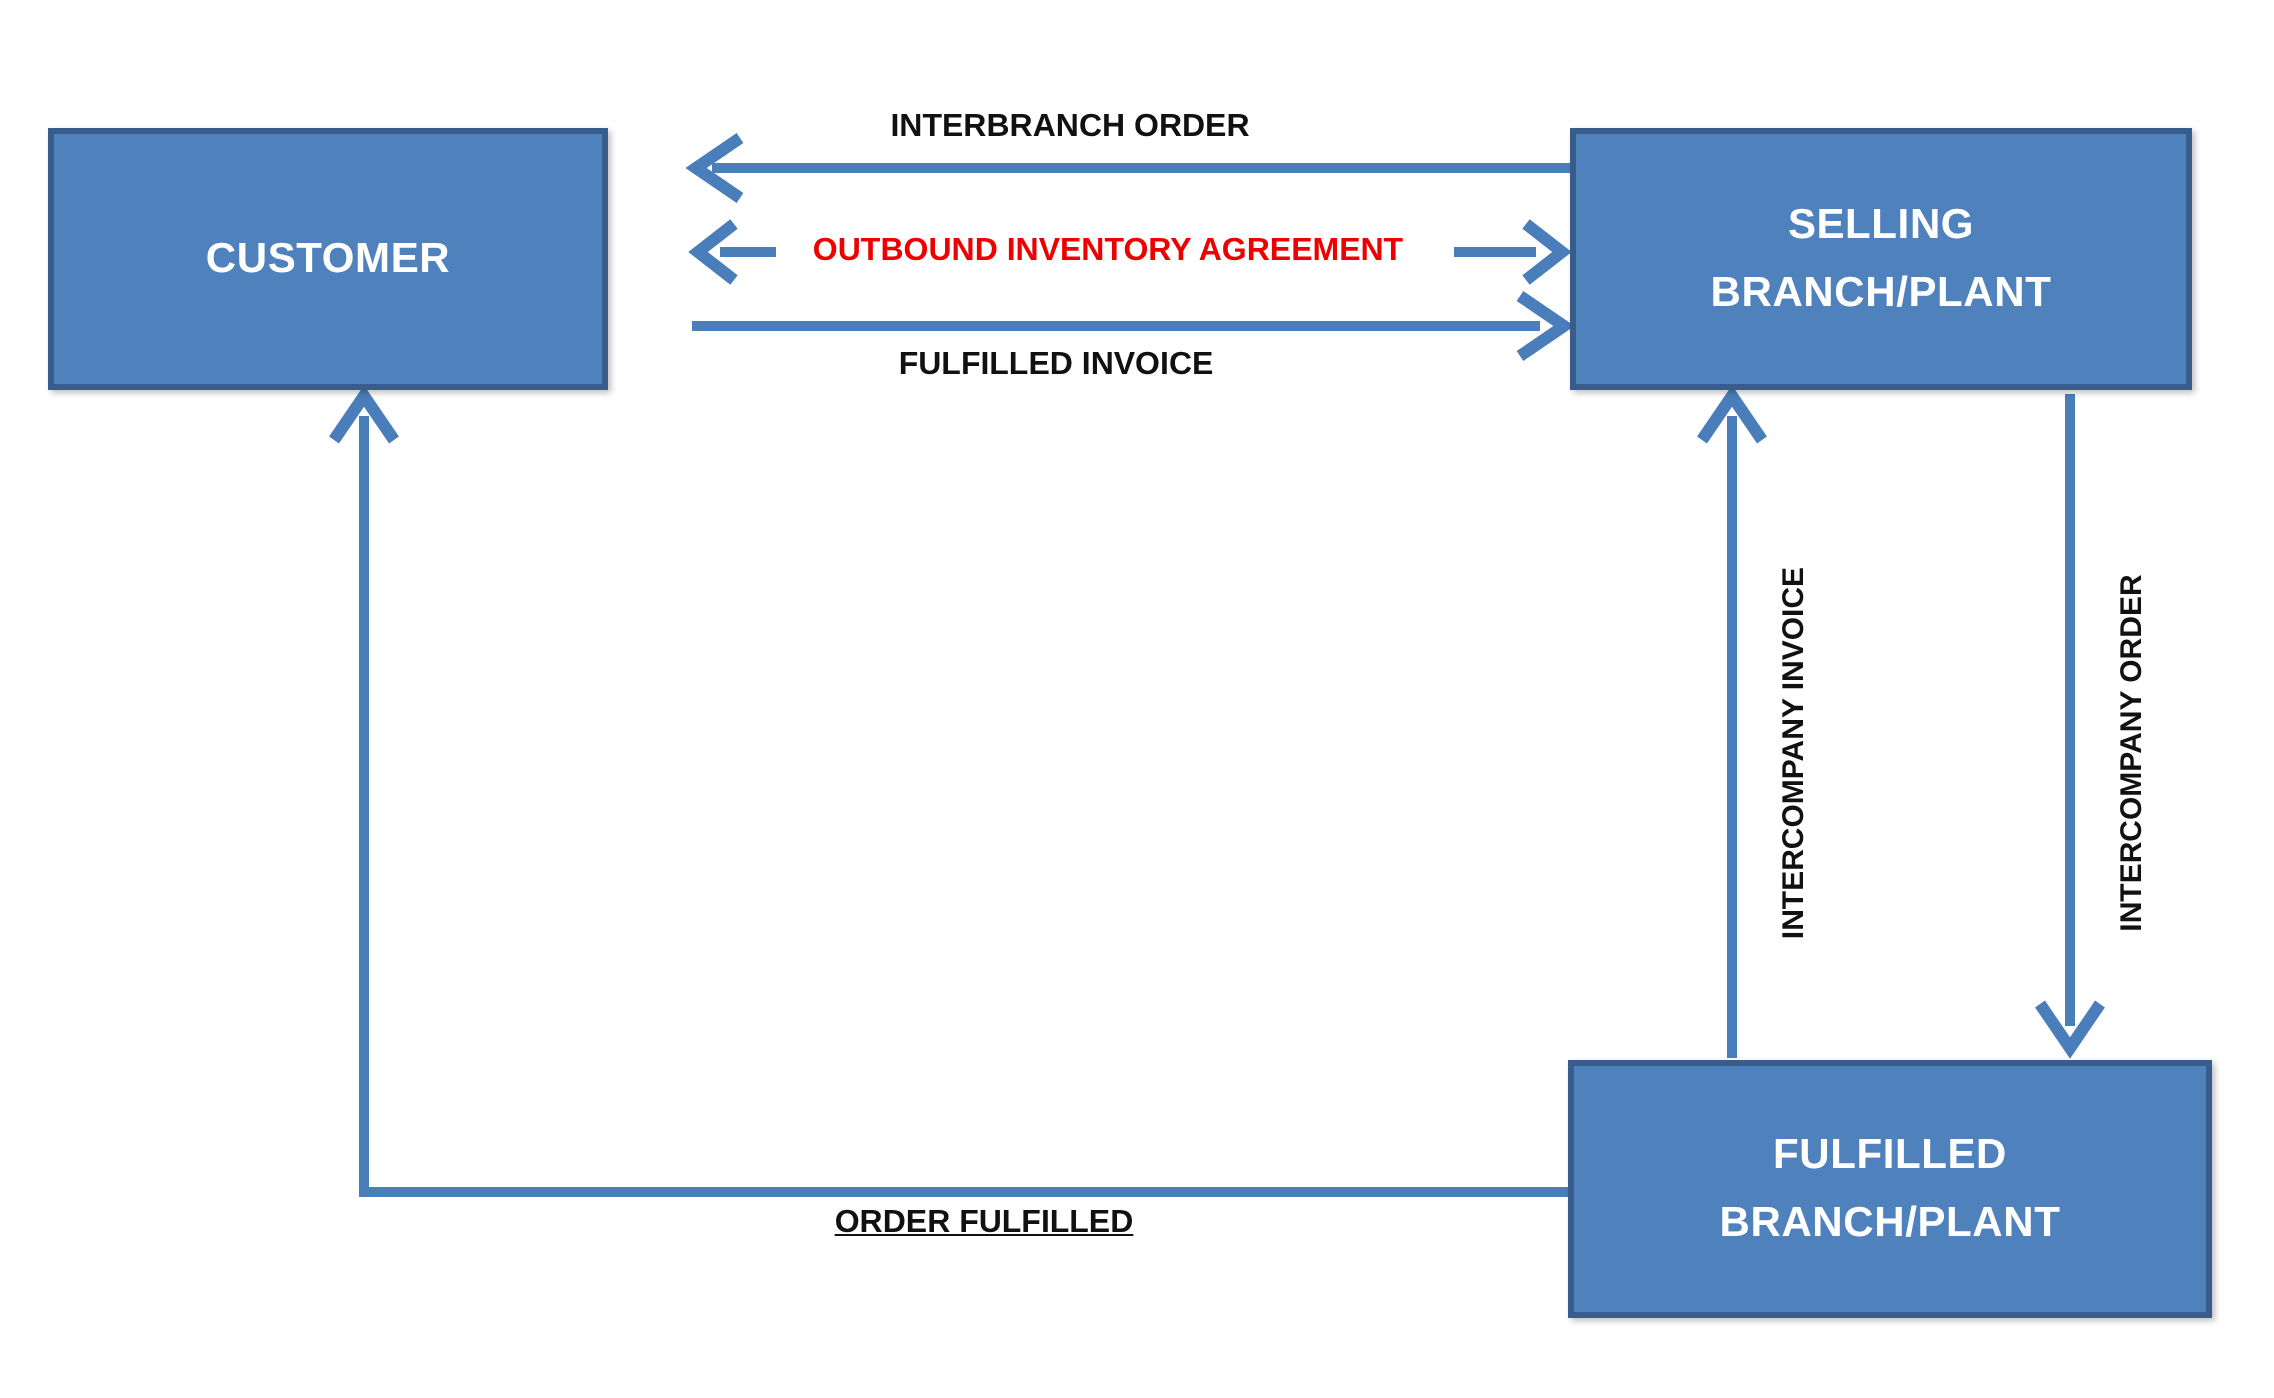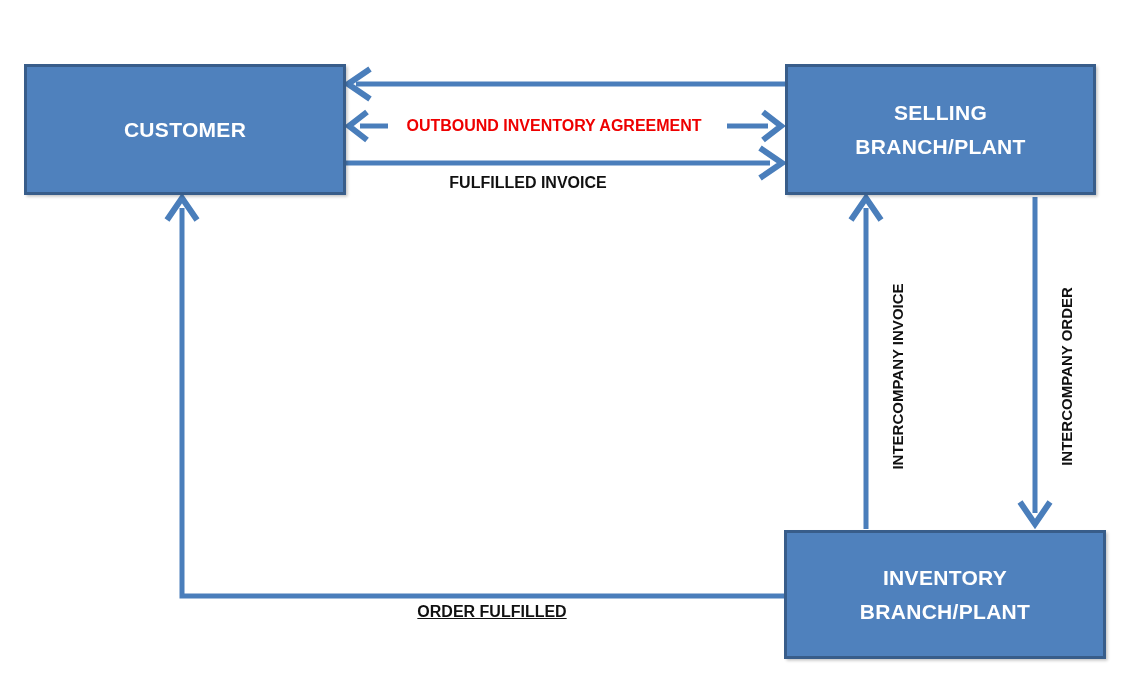--- a/index.html
+++ b/index.html
@@ -48,21 +48,21 @@
     font-size:21px;
     display:flex;
     flex-direction:column;
     align-items:center;
     justify-content:center;
     text-align:center;
     line-height:1.6;
     letter-spacing:0.3px;
     box-sizing:border-box;
   }
-  .node-customer{left:24px;top:64px;width:322px;height:131px;}
+  .node-customer{left:24px;top:64px;width:280px;height:131px;}
   .node-selling{left:785px;top:64px;width:311px;height:131px;}
   .node-supplying{left:784px;top:530px;width:322px;height:129px;}
   .flow-label{
     position:absolute;
     font-weight:bold;
     font-size:16px;
     color:var(--label-text);
     white-space:nowrap;
     transform:translateX(-50%);
   }
@@ -126,24 +126,25 @@
   <div class="node node-customer">
     <div>CUSTOMER</div>
   </div>
 
   <div class="node node-selling">
     <div>SELLING</div>
     <div>BRANCH/PLANT</div>
   </div>
 
   <div class="node node-supplying">
-    <div>INVENTORY</div>
+    <div>FULFILLED</div>
     <div>BRANCH/PLANT</div>
   </div>
 
+  <div class="flow-label lbl-interbranch">INTERBRANCH ORDER</div>
 
   <div class="flow-label red lbl-outbound">OUTBOUND INVENTORY AGREEMENT</div>
 
   <div class="flow-label lbl-custinvoice">FULFILLED INVOICE</div>
 
   <div class="flow-label vertical lbl-icinvoice">INTERCOMPANY INVOICE</div>
 
   <div class="flow-label vertical lbl-icorder">INTERCOMPANY ORDER</div>
 
   <div class="flow-label lbl-orderfulfilled">ORDER FULFILLED</div>

